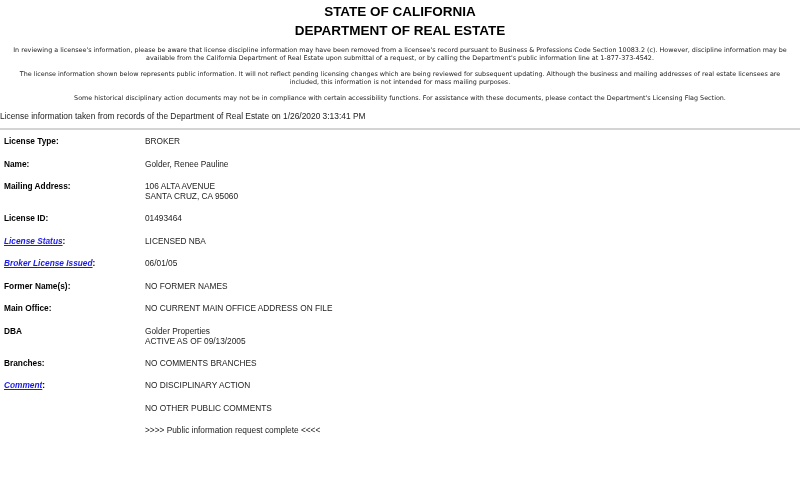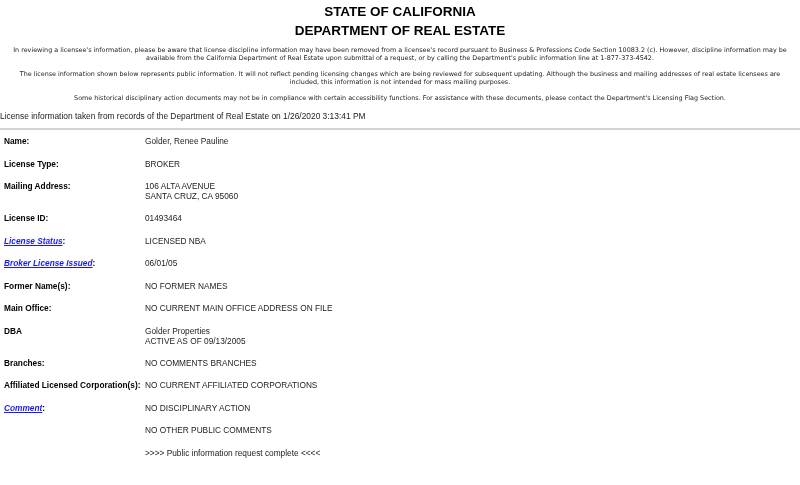--- a/index.html
+++ b/index.html
@@ -28,26 +28,26 @@
   <p>The license information shown below represents public information. It will not reflect pending licensing changes which are being reviewed for subsequent updating. Although the business and mailing addresses of real estate licensees are included, this information is not intended for mass mailing purposes.</p>
   <p>Some historical disciplinary action documents may not be in compliance with certain accessibility functions. For assistance with these documents, please contact the Department's Licensing Flag Section.</p>
 </div>
 
 <div class="asof">License information taken from records of the Department of Real Estate on 1/26/2020 3:13:41 PM</div>
 <hr class="rule">
 
 <table class="info">
   <tbody>
       <tr>
+    <td class="label">License Type:</td>
+    <td class="value">BROKER</td>
+  </tr>
+  <tr>
     <td class="label">Name:</td>
     <td class="value">Golder, Renee Pauline</td>
-  </tr>
-  <tr>
-    <td class="label">License Type:</td>
-    <td class="value">BROKER</td>
   </tr>
   <tr>
     <td class="label" style="height:32px">Mailing Address:</td>
     <td class="value">
       <div>106 ALTA AVENUE</div>
       <div>SANTA CRUZ, CA 95060</div>
     </td>
   </tr>
   <tr>
     <td class="label">License ID:</td>
@@ -74,24 +74,20 @@
     <td class="value">
       <div>Golder Properties</div>
       <div>ACTIVE AS OF 09/13/2005</div>
     </td>
   </tr>
   <tr>
     <td class="label">Branches:</td>
     <td class="value">NO COMMENTS BRANCHES</td>
   </tr>
   <tr>
-    <td class="label" style="white-space:nowrap">Affiliated Licensed Corporation(s):</td>
-    <td class="value">NO CURRENT AFFILIATED CORPORATIONS</td>
-  </tr>
-  <tr>
     <td class="label"><a class="lnk" href="#">Comment</a><span>:</span></td>
     <td class="value">NO DISCIPLINARY ACTION</td>
   </tr>
   <tr>
     <td class="label"></td>
     <td class="value">NO OTHER PUBLIC COMMENTS</td>
   </tr>
   <tr>
     <td class="label"></td>
     <td class="value">&gt;&gt;&gt;&gt; Public information request complete &lt;&lt;&lt;&lt;</td>

